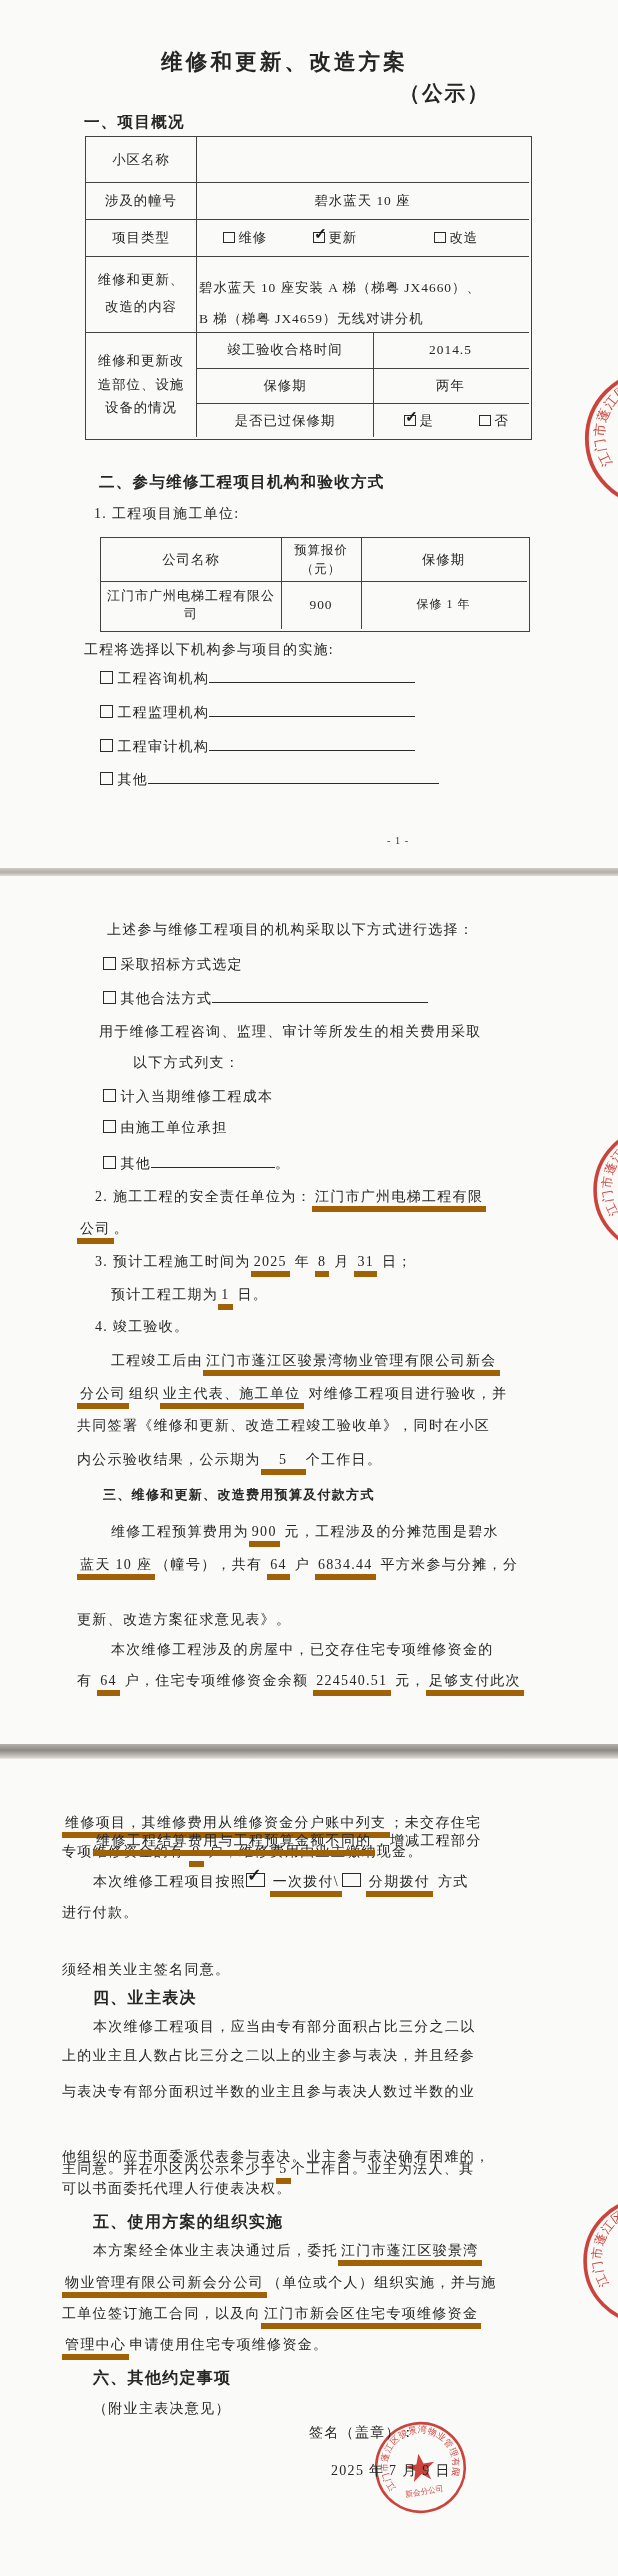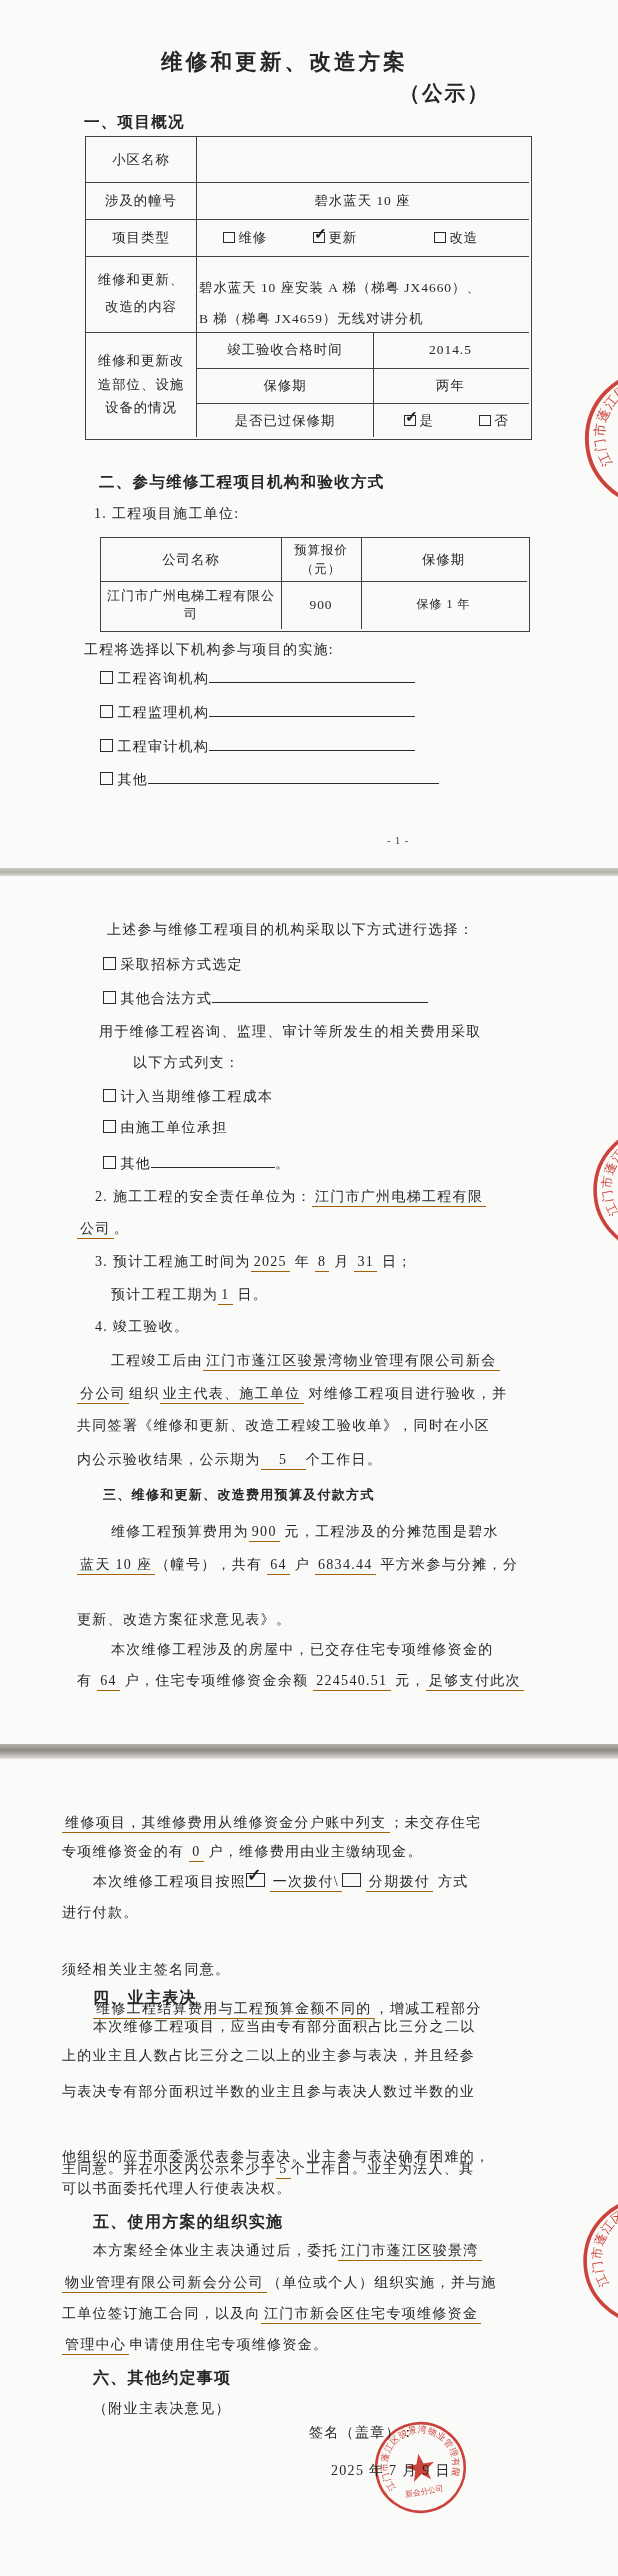--- a/index.html
+++ b/index.html
@@ -8,21 +8,21 @@
   .page{position:absolute;left:0;width:618px;background:#fafaf8;}
   #pg1{top:0;height:868px;}
   #pg2{top:876px;height:869px;}
   #pg3{top:1759px;height:877px;}
   .band{position:absolute;left:0;width:618px;}
   #band1{top:868px;height:8.2px;background:linear-gradient(to bottom,#cfccc6,#b2afa9,#dcd9d3);}
   #band2{top:1744px;height:14.4px;background:linear-gradient(to bottom,#b5b2ac,#8d8a85 45%,#d8d5cf);}
 
   .tline{position:absolute;white-space:nowrap;font-size:14px;letter-spacing:1.3px;line-height:1.25;}
   .tline.b{font-weight:bold;}
-  .ul{border-bottom:1px solid #a16207;padding:0 3.1px 1.5px 3.1px;}
+  .ul{border-bottom:6px solid #a16207;padding:0 3.1px 1.5px 3.1px;}
   .bl{display:inline-block;height:0.85em;border-bottom:1px solid #2a2a2a;}
   .cb{display:inline-block;width:10.8px;height:10.8px;border:1px solid #2b2b2b;margin-right:4.6px;
       position:relative;vertical-align:-1px;background:transparent;}
   .cb i{position:absolute;left:0px;top:-6.7px;font-style:normal;font-weight:bold;font-size:17.5px;line-height:1;color:#1d1d1d;}
   .cb.s{width:9.8px;height:9.8px;margin-right:3.6px;}
   .cb.s i{font-size:15.5px;top:-6.2px;}
 
   .title1,.title2{position:absolute;text-align:center;font-weight:bold;white-space:nowrap;}
   .title1{top:47px;left:0;width:569px;font-size:21.6px;letter-spacing:3.1px;}
   .title2{top:79px;left:0;width:490px;font-size:20.6px;letter-spacing:2.1px;text-align:right;}
@@ -209,21 +209,21 @@
     <div class="tline b" style="top: 1487px; left: 103px; font-size: 13px;"><span>三、维修和更新、改造费用预算及付款方式</span></div>
     <div class="tline" style="top: 1523px; left: 111px;"><span>维修工程预算费用为</span><span class="ul">900</span><span> 元，工程涉及的分摊范围是碧水</span></div>
     <div class="tline" style="top: 1556px; left: 77px;"><span class="ul">蓝天 10 座</span><span>（幢号），共有 </span><span class="ul">64</span><span> 户 </span><span class="ul">6834.44</span><span> 平方米参与分摊，分</span></div>
     <div class="tline" style="top: 1611px; left: 77px;"><span>更新、改造方案征求意见表》。</span></div>
     <div class="tline" style="top: 1641px; left: 111px;"><span>本次维修工程涉及的房屋中，已交存住宅专项维修资金的</span></div>
     <div class="tline" style="top: 1672px; left: 77px;"><span>有 </span><span class="ul">64</span><span> 户，住宅专项维修资金余额 </span><span class="ul">224540.51</span><span> 元，</span><span class="ul">足够支付此次</span></div>
     <div class="tline" style="top: 1814px; left: 62px;"><span class="ul">维修项目，其维修费用从维修资金分户账中列支</span><span>；未交存住宅</span></div>
     <div class="tline" style="top: 1843px; left: 62px;"><span>专项维修资金的有 </span><span class="ul">0</span><span> 户，维修费用由业主缴纳现金。</span></div>
     <div class="tline" style="top: 1873px; left: 93px;"><span>本次维修工程项目按照</span><span class="cb ul"><i>✓</i></span><span class="ul">一次拨付\</span><span class="cb ul"></span><span class="ul">分期拨付</span><span> 方式</span></div>
     <div class="tline" style="top: 1904px; left: 62px;"><span>进行付款。</span></div>
-    <div class="tline" style="top: 2000px; left: 93px; text-align: right;"><span class="ul">维修工程结算费用与工程预算金额不同的</span><span>，增减工程部分</span></div>
+    <div class="tline" style="top: 1832px; left: 93px; text-align: right;"><span class="ul">维修工程结算费用与工程预算金额不同的</span><span>，增减工程部分</span></div>
     <div class="tline" style="top: 1961px; left: 62px;"><span>须经相关业主签名同意。</span></div>
     <div class="tline b" style="top: 1988px; left: 93px; font-size: 16px;"><span>四、业主表决</span></div>
     <div class="tline" style="top: 2018px; left: 93px;"><span>本次维修工程项目，应当由专有部分面积占比三分之二以</span></div>
     <div class="tline" style="top: 2047px; left: 62px;"><span>上的业主且人数占比三分之二以上的业主参与表决，并且经参</span></div>
     <div class="tline" style="top: 2083px; left: 62px;"><span>与表决专有部分面积过半数的业主且参与表决人数过半数的业</span></div>
     <div class="tline" style="top: 2116px; left: 62px; margin-top: 44px;"><span>主同意。并在小区内公示不少于</span><span class="ul">5</span><span>个工作日。业主为法人、其</span></div>
     <div class="tline" style="top: 2148px; left: 62px;"><span>他组织的应书面委派代表参与表决。业主参与表决确有困难的，</span></div>
     <div class="tline" style="top: 2180px; left: 62px;"><span>可以书面委托代理人行使表决权。</span></div>
     <div class="tline b" style="top: 2212px; left: 93px; font-size: 16px;"><span>五、使用方案的组织实施</span></div>
     <div class="tline" style="top: 2242px; left: 93px;"><span>本方案经全体业主表决通过后，委托</span><span class="ul">江门市蓬江区骏景湾</span></div>

